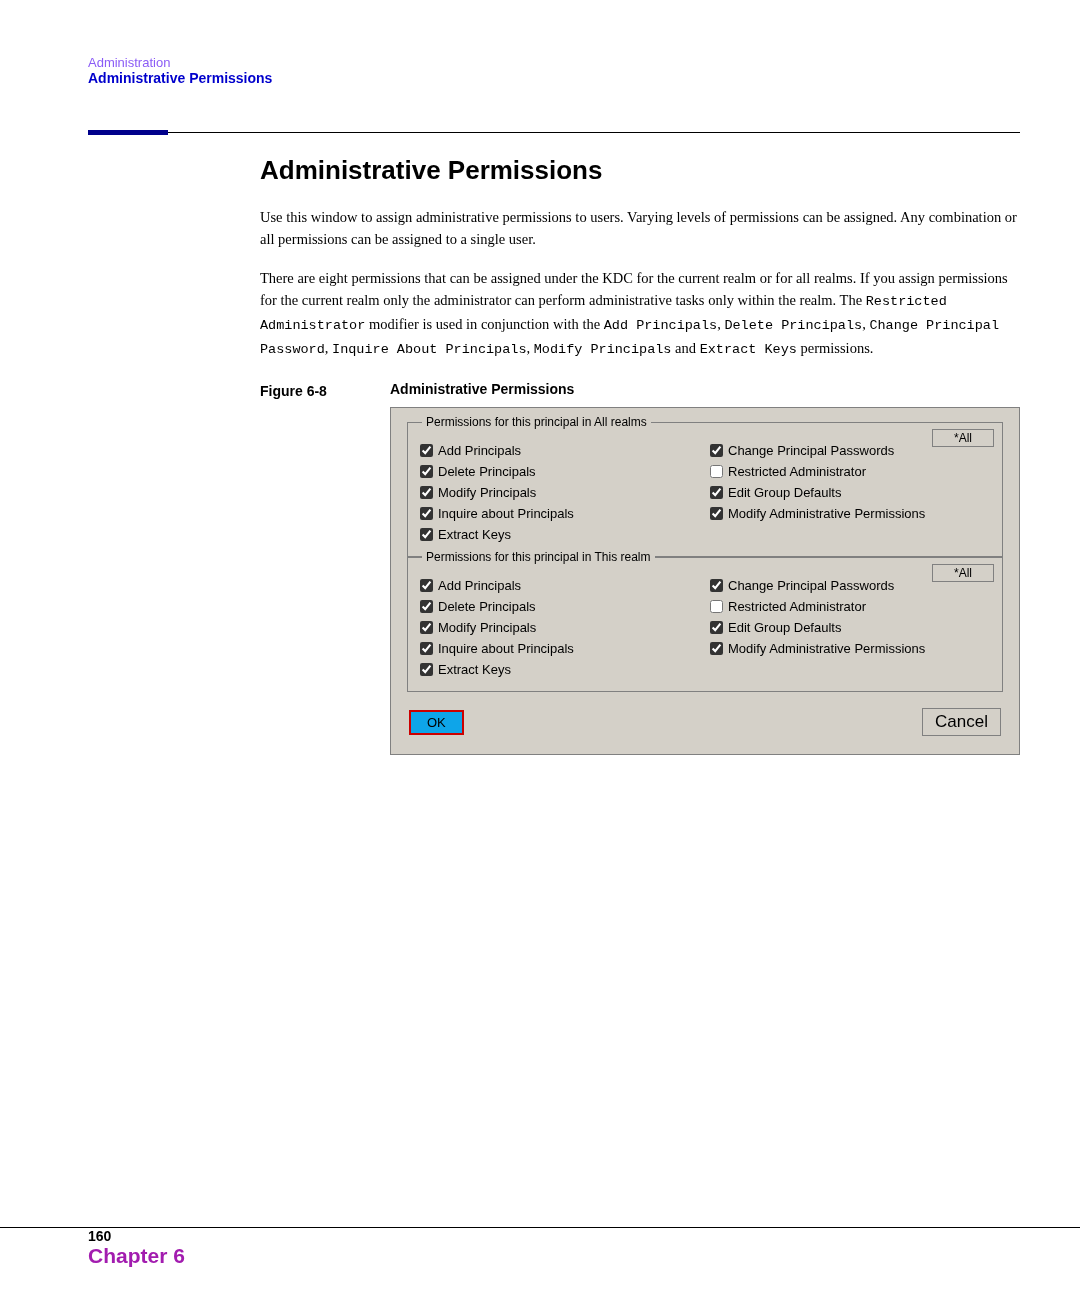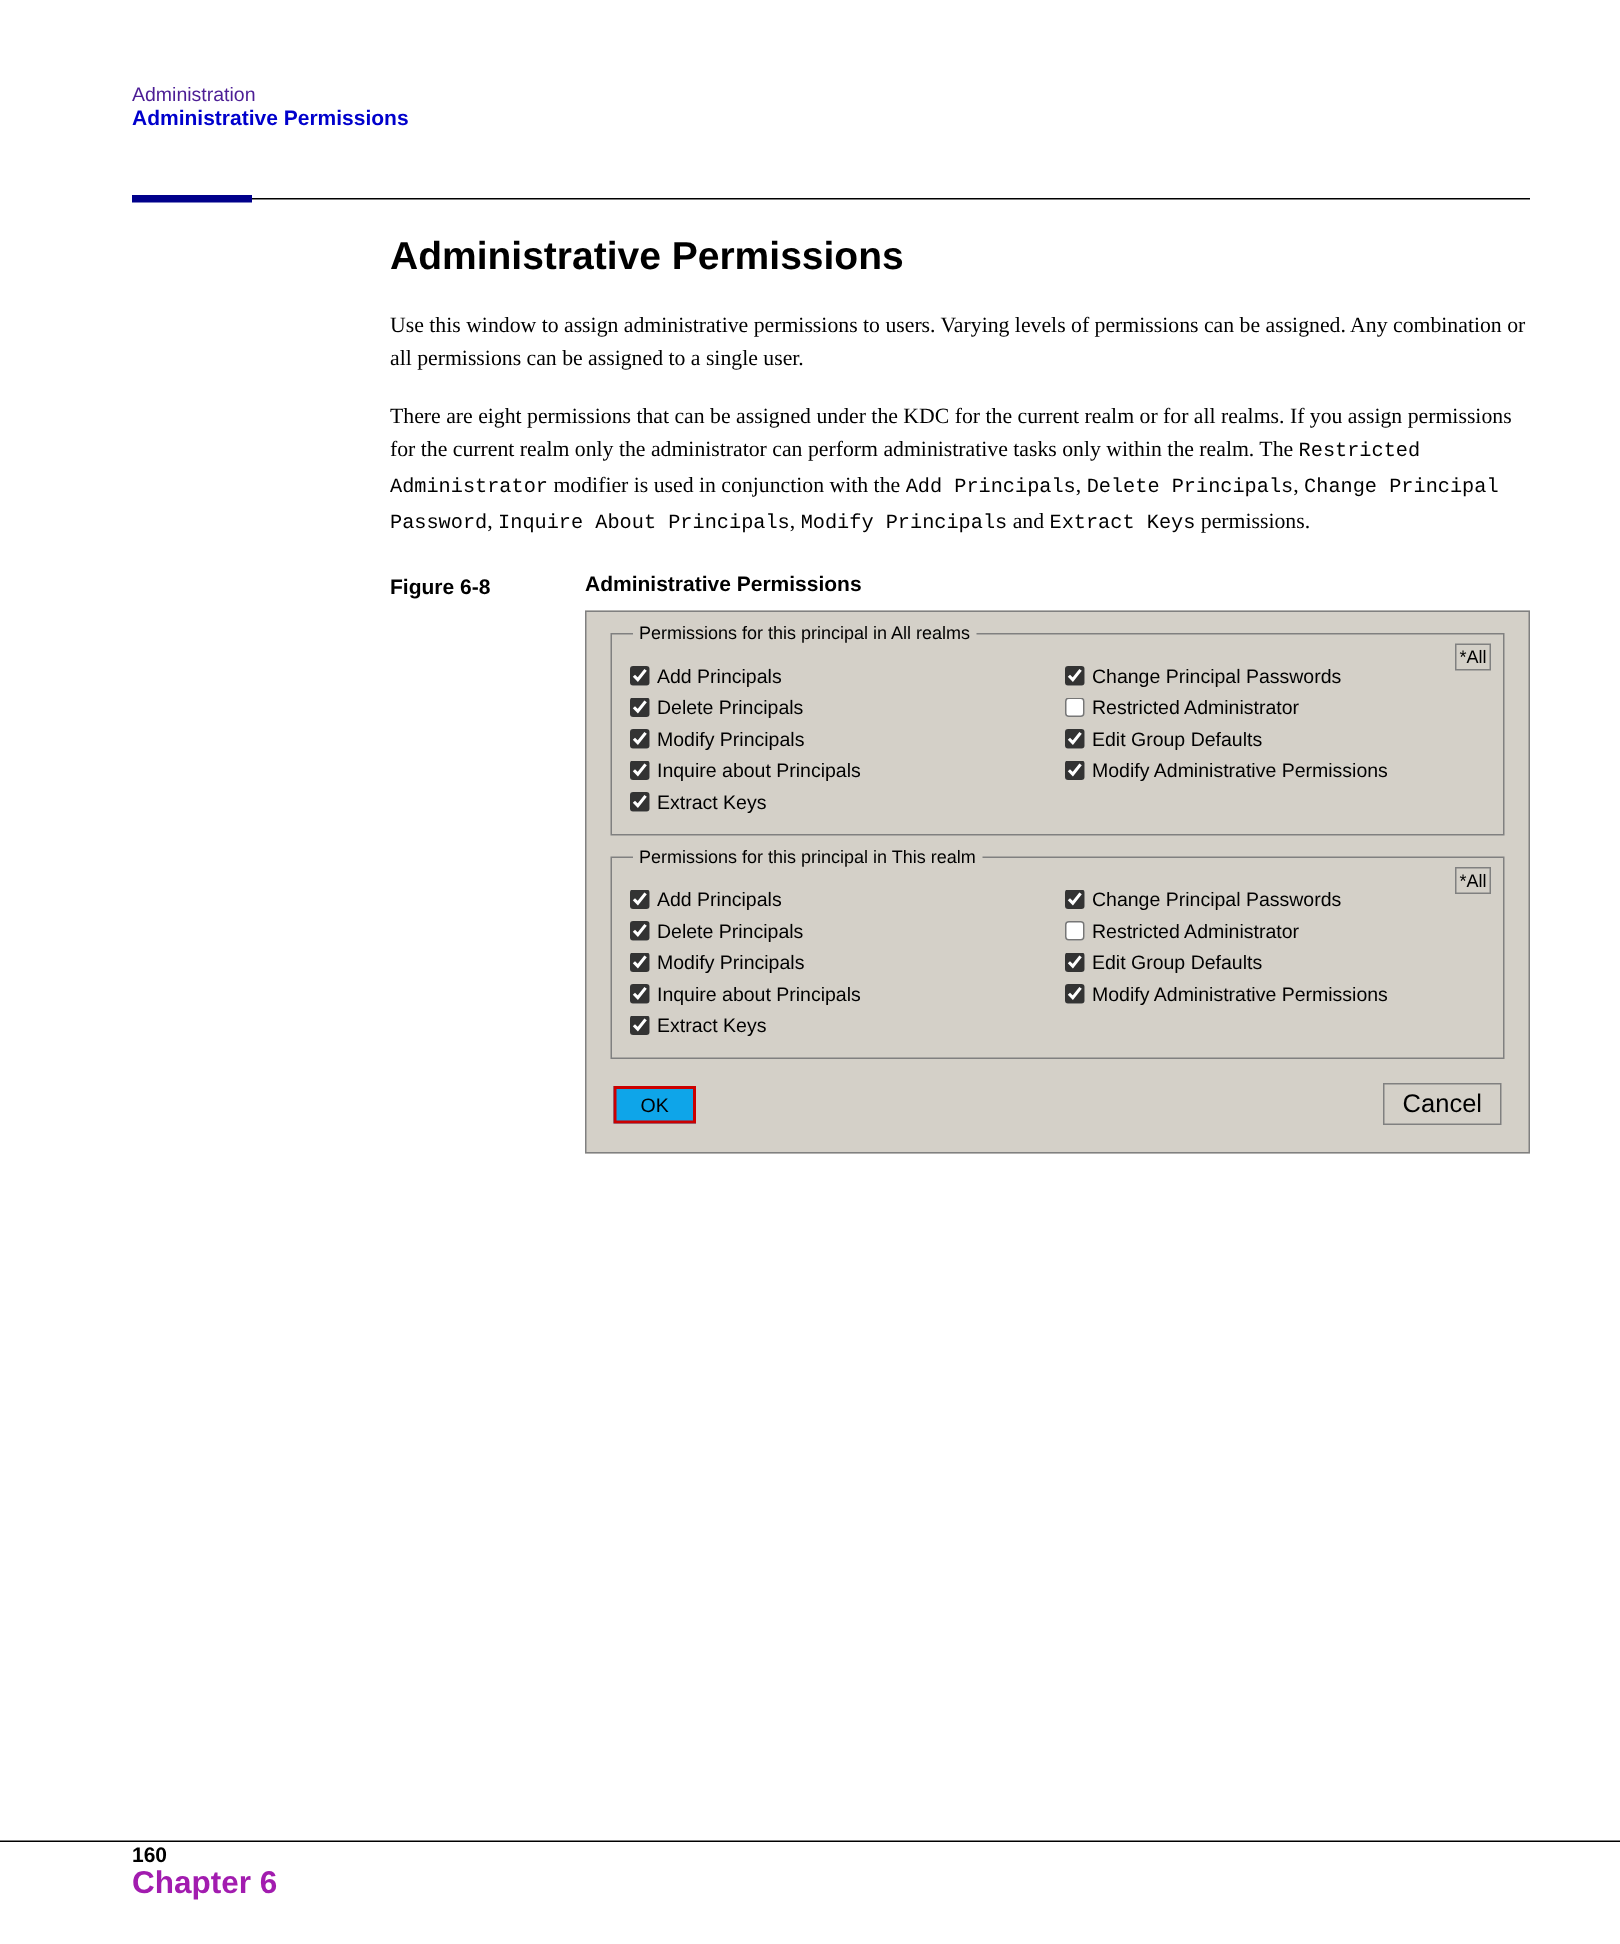--- a/index.html
+++ b/index.html
@@ -13,21 +13,21 @@
       position: relative;
     }
 
     
     .breadcrumb-area {
       position: absolute;
       top: 55px;
       left: 88px;
     }
     .breadcrumb-admin {
-      color: #4c1d95;
+      color: #8b5cf6;
       font-size: 13px;
       font-family: Arial, sans-serif;
     }
     .breadcrumb-current {
       color: #0000cc;
       font-size: 14px;
       font-family: Arial, sans-serif;
       font-weight: bold;
     }
 
@@ -104,39 +104,39 @@
       background: white;
       padding: 2px 4px;
       font-size: 13px;
       font-family: Arial, sans-serif;
     }
 
     
     .permissions-group {
       border: 1px solid #808080;
       padding: 10px 12px 14px 12px;
-      margin-bottom: 14px;
+      margin-bottom: 0;
       position: relative;
     }
     .group-legend {
       position: absolute;
       top: -8px;
       left: 14px;
       background: #d4d0c8;
       padding: 0 4px;
       font-size: 12px;
     }
 
     .all-button {
       position: absolute;
       top: 6px;
       right: 8px;
       background: #d4d0c8;
       border: 1px solid #808080;
-      padding: 1px 2px;
+      padding: 1px 21px;
       font-size: 12px;
       cursor: pointer;
       font-family: Arial, sans-serif;
     }
 
     .checkboxes-grid {
       display: grid;
       grid-template-columns: 1fr 1fr;
       gap: 6px 10px;
       margin-top: 10px;

